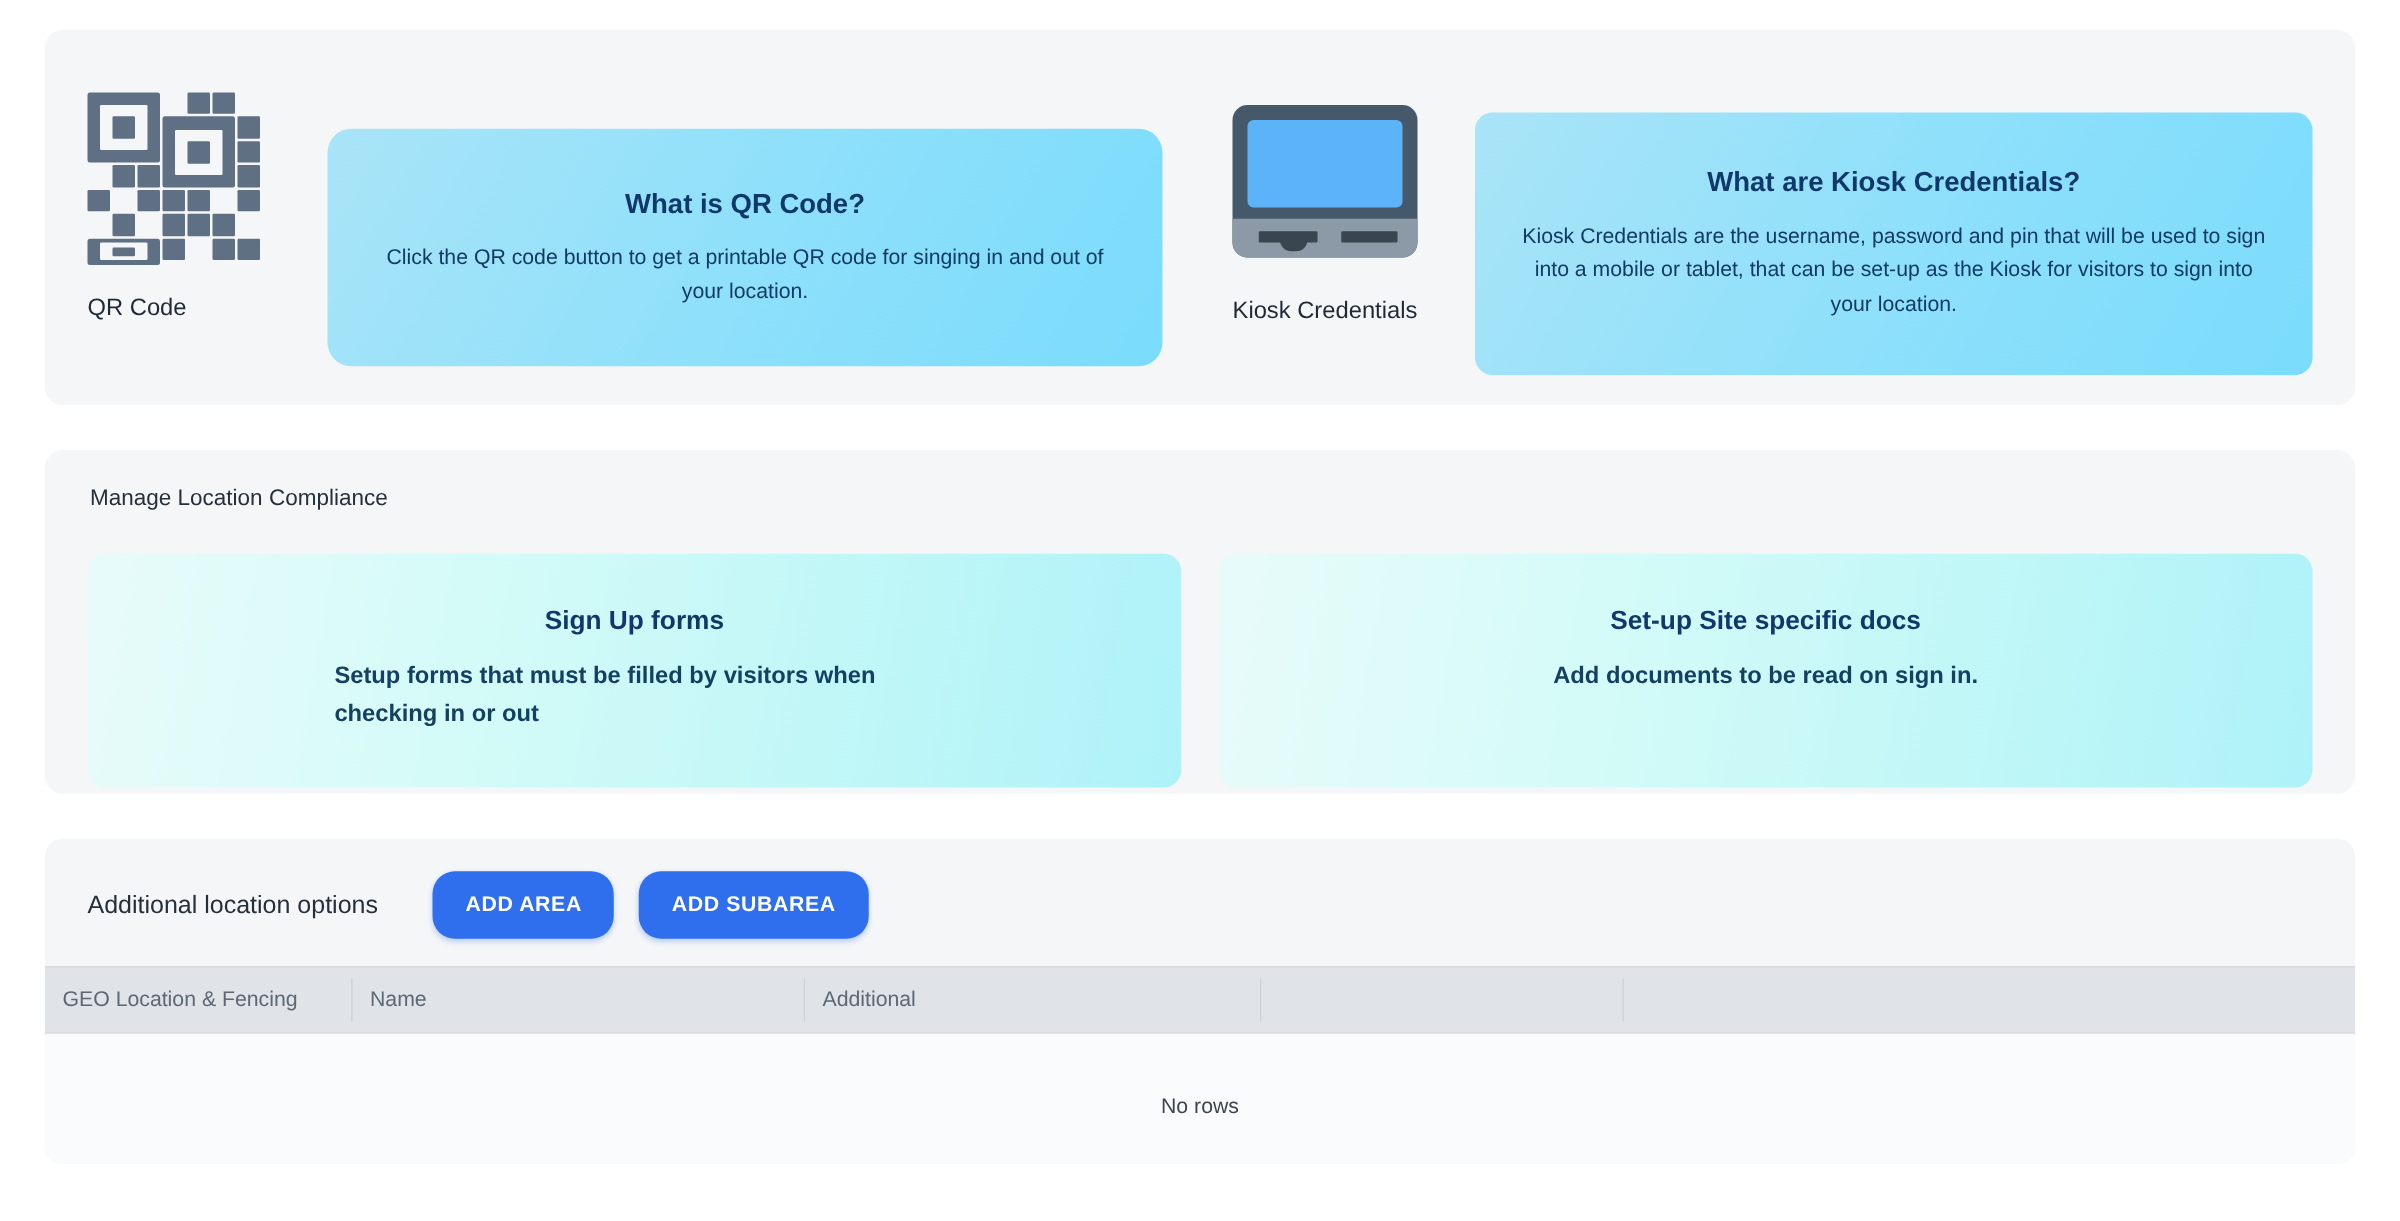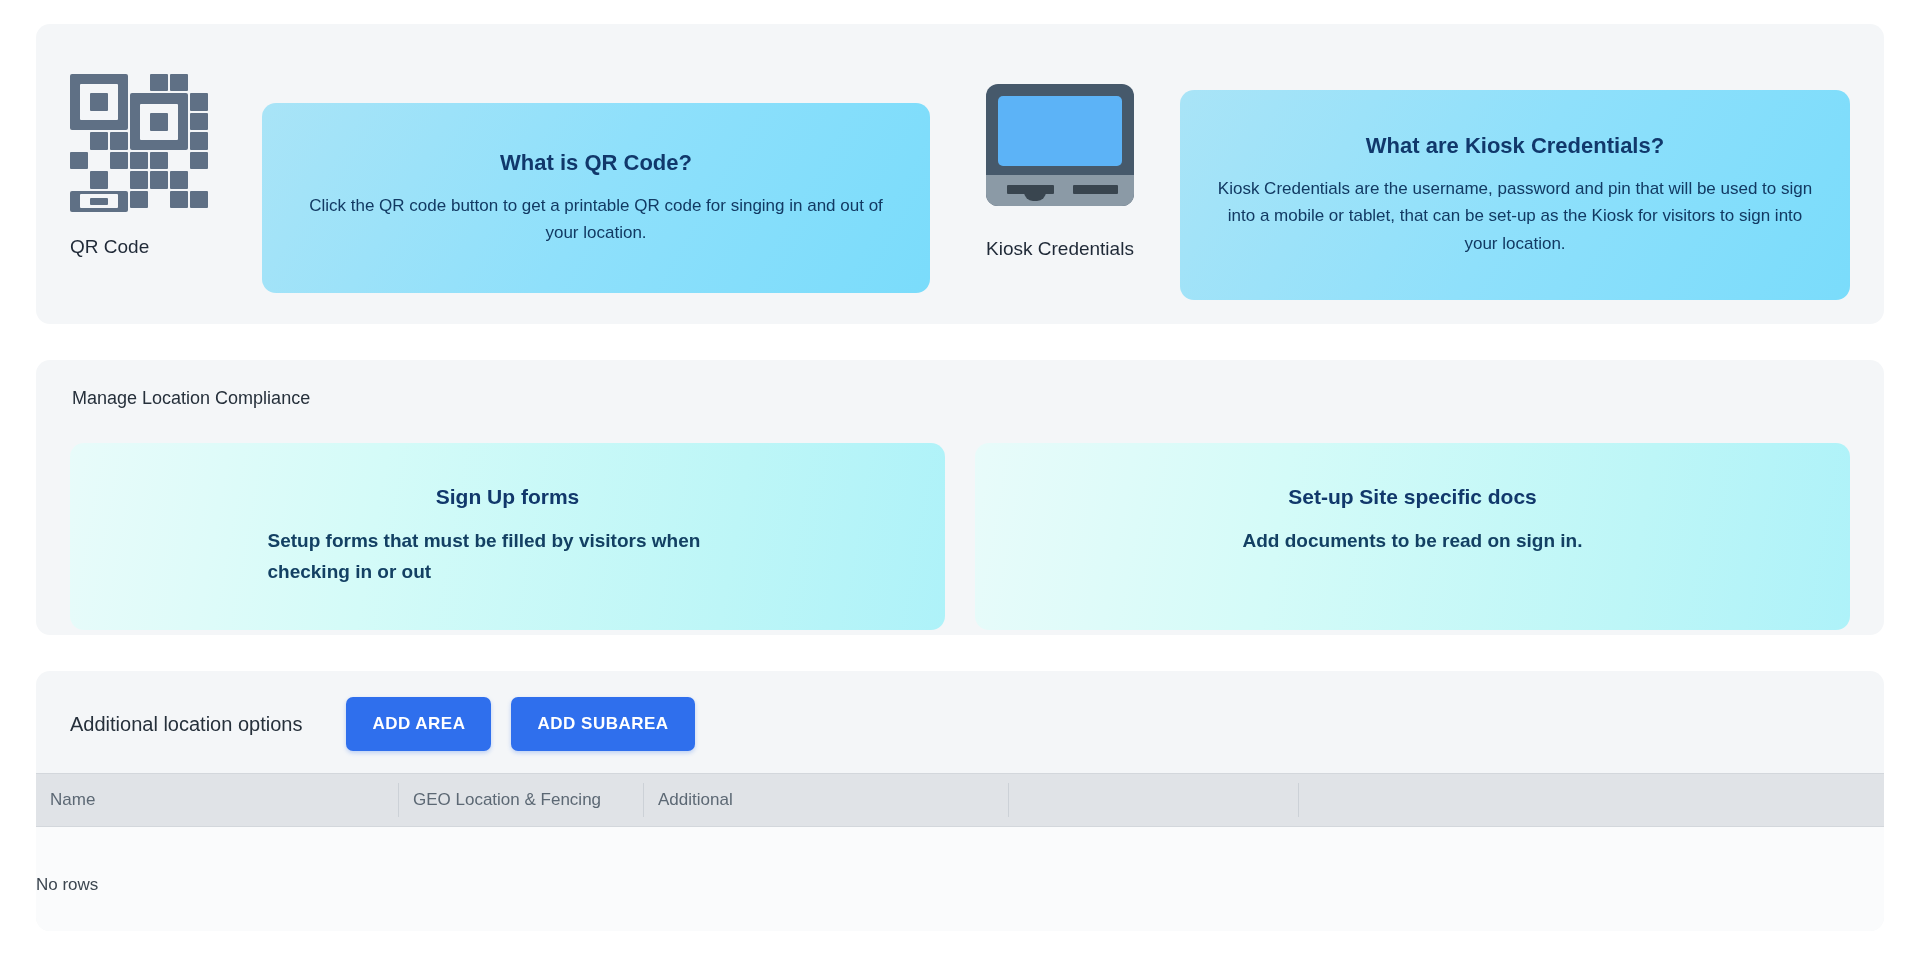--- a/index.html
+++ b/index.html
@@ -122,20 +122,21 @@
     display: flex;
     flex-direction: column;
     align-items: center;
     justify-content: center;
     text-align: center;
   }
   .info-card.qr-card {
     width: 690px; height: 190px;
     margin-left: 14px;
     margin-top: 29px;
+    border-radius: 19px;
   }
   .info-card.kiosk-card {
     width: 692px; height: 210px;
     margin-left: 16px;
     margin-top: 16px;
   }
   .info-title {
     font-size: 22px;
     font-weight: 700;
     color: #11386b;
@@ -206,21 +207,21 @@
   }
   .toolbar-label {
     font-size: 20px;
     color: #26303b;
     margin-right: 24px;
   }
   .btn {
     background: #2f6fed;
     color: #ffffff;
     border: none;
-    border-radius: 7px;
+    border-radius: 18px;
     font-size: 17px;
     font-weight: 700;
     letter-spacing: 0.5px;
     padding: 0 26px;
     height: 54px;
     cursor: pointer;
     font-family: "Liberation Sans", sans-serif;
     box-shadow: 0 2px 4px rgba(47,111,237,0.28);
   }
 
@@ -246,21 +247,21 @@
   .gh-geo    { width: 245px; }
   .gh-desc   { width: 365px; }
   .gh-blank1 { width: 290px; }
   .gh-blank2 { flex: 1 1 auto; }
 
   .grid-body {
     background: #fafbfc;
     height: 116px;
     display: flex;
     align-items: flex-start;
-    justify-content: flex-start;
+    justify-content: center;
     padding-top: 48px;
   }
   .no-rows {
     font-size: 17px;
     color: #3c4650;
   }
 </style>
 </head>
 <body>
 
@@ -363,22 +364,22 @@
 
   <section class="panel panel-table">
 
     <div class="table-toolbar">
       <span class="toolbar-label">Additional location options</span>
       <button class="btn">ADD AREA</button>
       <button class="btn">ADD SUBAREA</button>
     </div>
 
     <div class="grid-head">
+      <div class="gh gh-geo">GEO Location &amp; Fencing</div>
       <div class="gh gh-name">Name</div>
-      <div class="gh gh-geo">GEO Location &amp; Fencing</div>
       <div class="gh gh-desc">Additional</div>
       <div class="gh gh-blank1"></div>
       <div class="gh gh-blank2"></div>
     </div>
 
     <div class="grid-body">
       <span class="no-rows">No rows</span>
     </div>
 
   </section>

